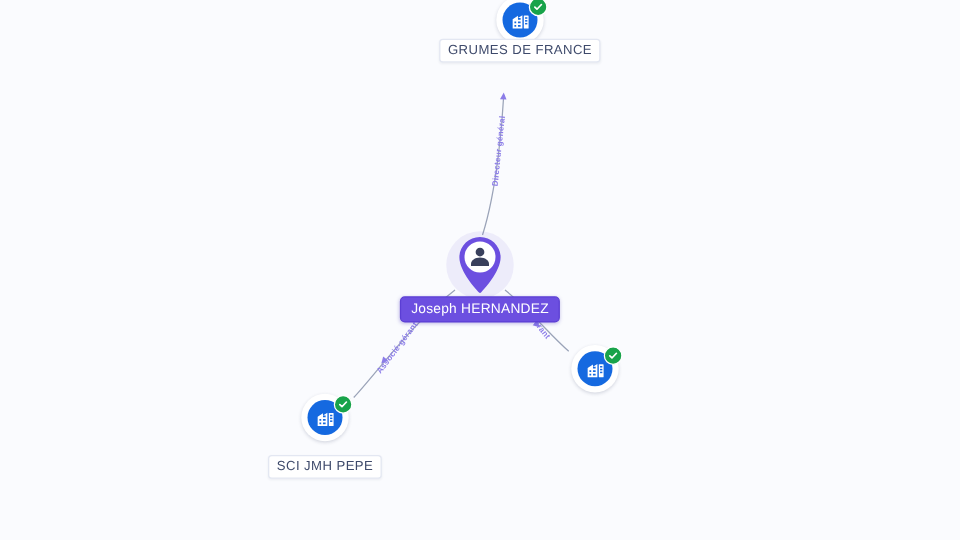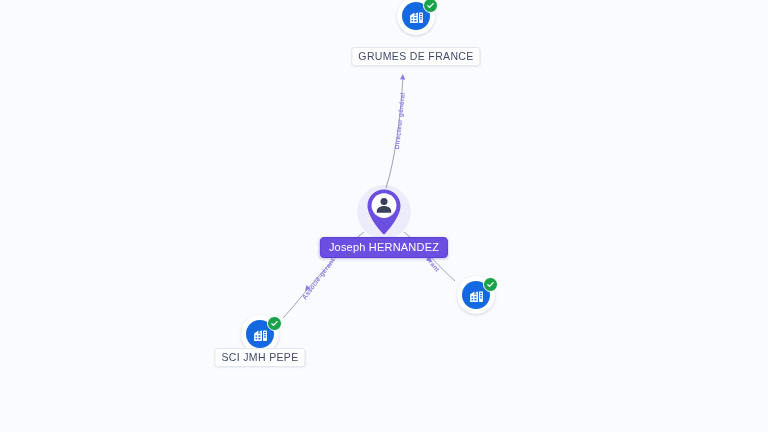--- a/index.html
+++ b/index.html
@@ -166,21 +166,21 @@
           <rect x="17" y="14.6" width="2.6" height="1.7" fill="#1569e0"></rect>
         </svg>
       </div>
     </div>
     <div class="verify-badge">
       <svg width="9" height="9" viewBox="0 0 24 24" aria-hidden="true">
         <path fill="none" stroke="#ffffff" stroke-width="3.6" stroke-linecap="round" stroke-linejoin="round" d="M5 12.5l4.5 4.5L19 7"></path>
       </svg>
     </div>
   </div>
-  <div class="node-label" id="node-label-0" style="left: 416px; top: 31px; margin-top: 16px;">GRUMES DE FRANCE</div>
+  <div class="node-label" id="node-label-0" style="left: 416px; top: 31px;">GRUMES DE FRANCE</div>
 
   <div class="node person-node" id="node-1" style="left: 384px; top: 212px;">
     <div class="halo"></div>
     <div class="pin">
       <svg width="40" height="48" viewBox="0 0 40 48" aria-hidden="true">
         <path fill="#6c4fe0" d="M20 1.5c-9.1 0-16.5 7.3-16.5 16.3 0 11.6 14.1 26.5 15.5 28.0a1.4 1.4 0 0 0 2.0 0c1.4-1.5 15.5-16.4 15.5-28.0C36.5 8.8 29.1 1.5 20 1.5z"></path>
         <circle cx="20" cy="17.6" r="12.4" fill="#ffffff"></circle>
         <circle cx="20" cy="13.6" r="3.5" fill="#39405c"></circle>
         <path fill="#39405c" d="M20 18c-4.0 0-7.2 2.3-7.2 5.1v1.6h14.4v-1.6c0-2.8-3.2-5.1-7.2-5.1z"></path>
       </svg>
@@ -218,15 +218,15 @@
           <rect x="17" y="14.6" width="2.6" height="1.7" fill="#1569e0"></rect>
         </svg>
       </div>
     </div>
     <div class="verify-badge">
       <svg width="9" height="9" viewBox="0 0 24 24" aria-hidden="true">
         <path fill="none" stroke="#ffffff" stroke-width="3.6" stroke-linecap="round" stroke-linejoin="round" d="M5 12.5l4.5 4.5L19 7"></path>
       </svg>
     </div>
   </div>
-  <div class="node-label" id="node-label-3" style="left: 260px; top: 348px;">SCI JMH PEPE</div>
+  <div class="node-label" id="node-label-3" style="left: 260px; top: 364px;">SCI JMH PEPE</div>
 
 </div>
 
 </body></html>

